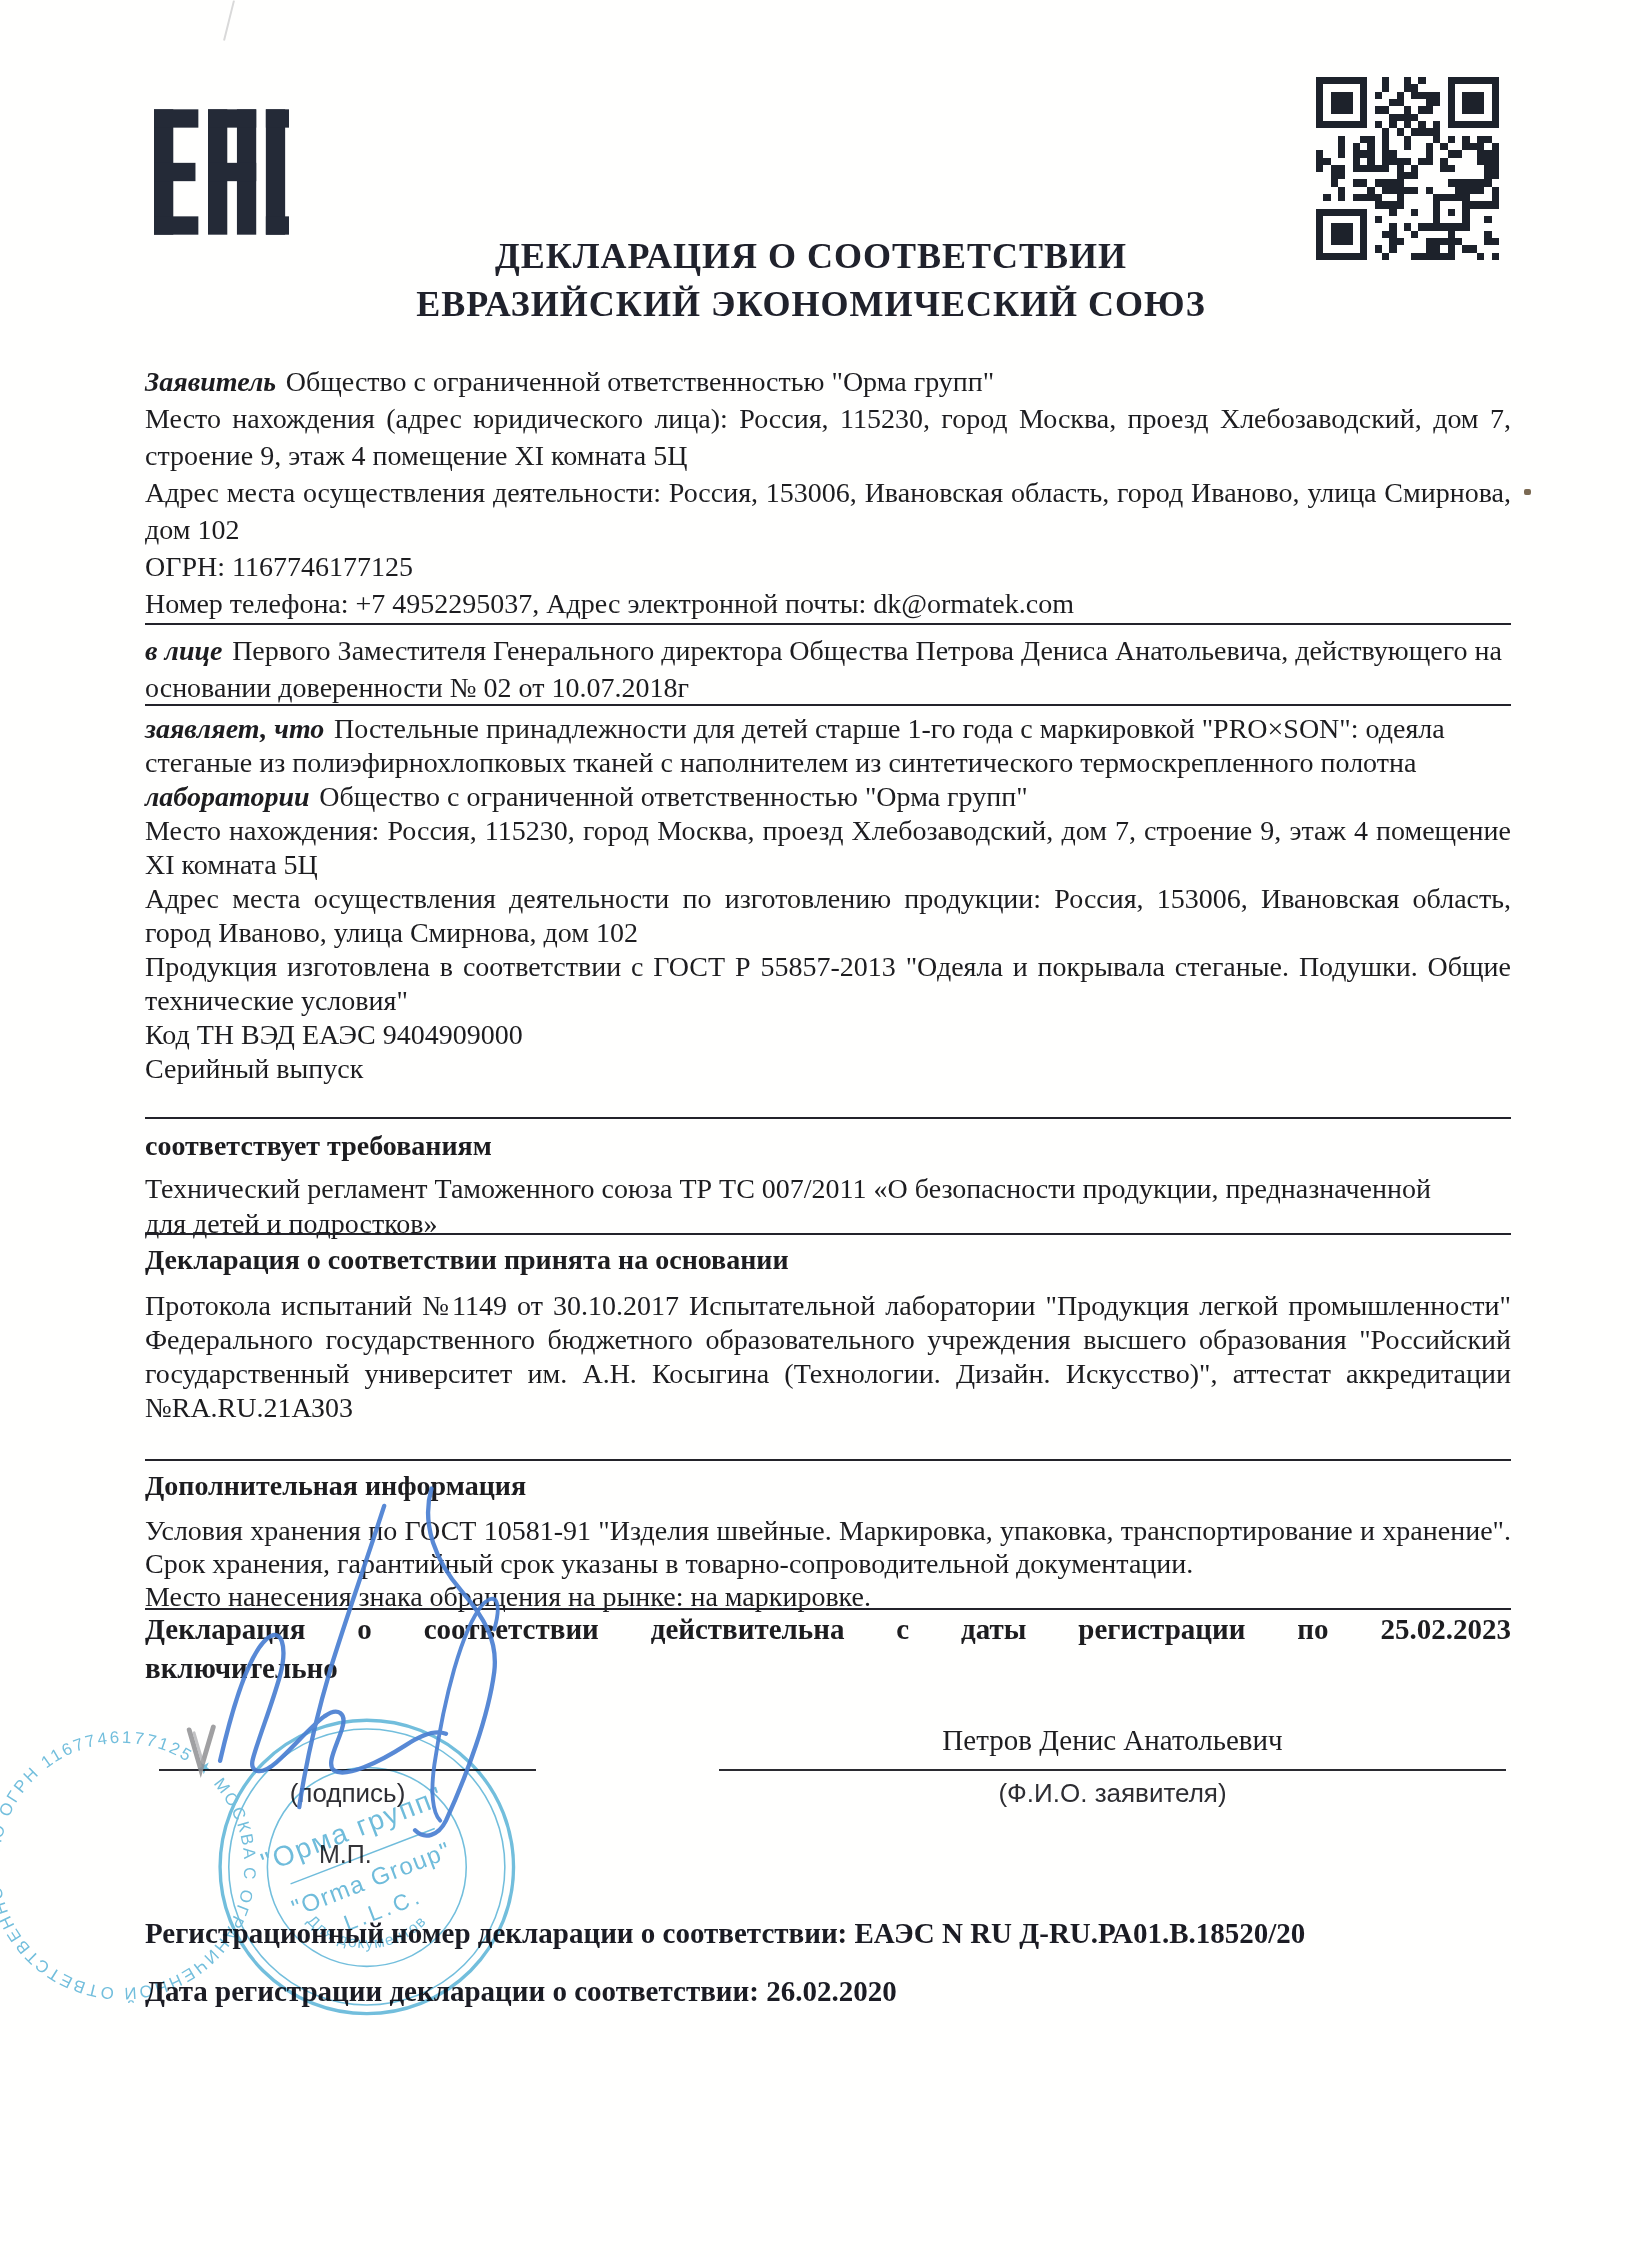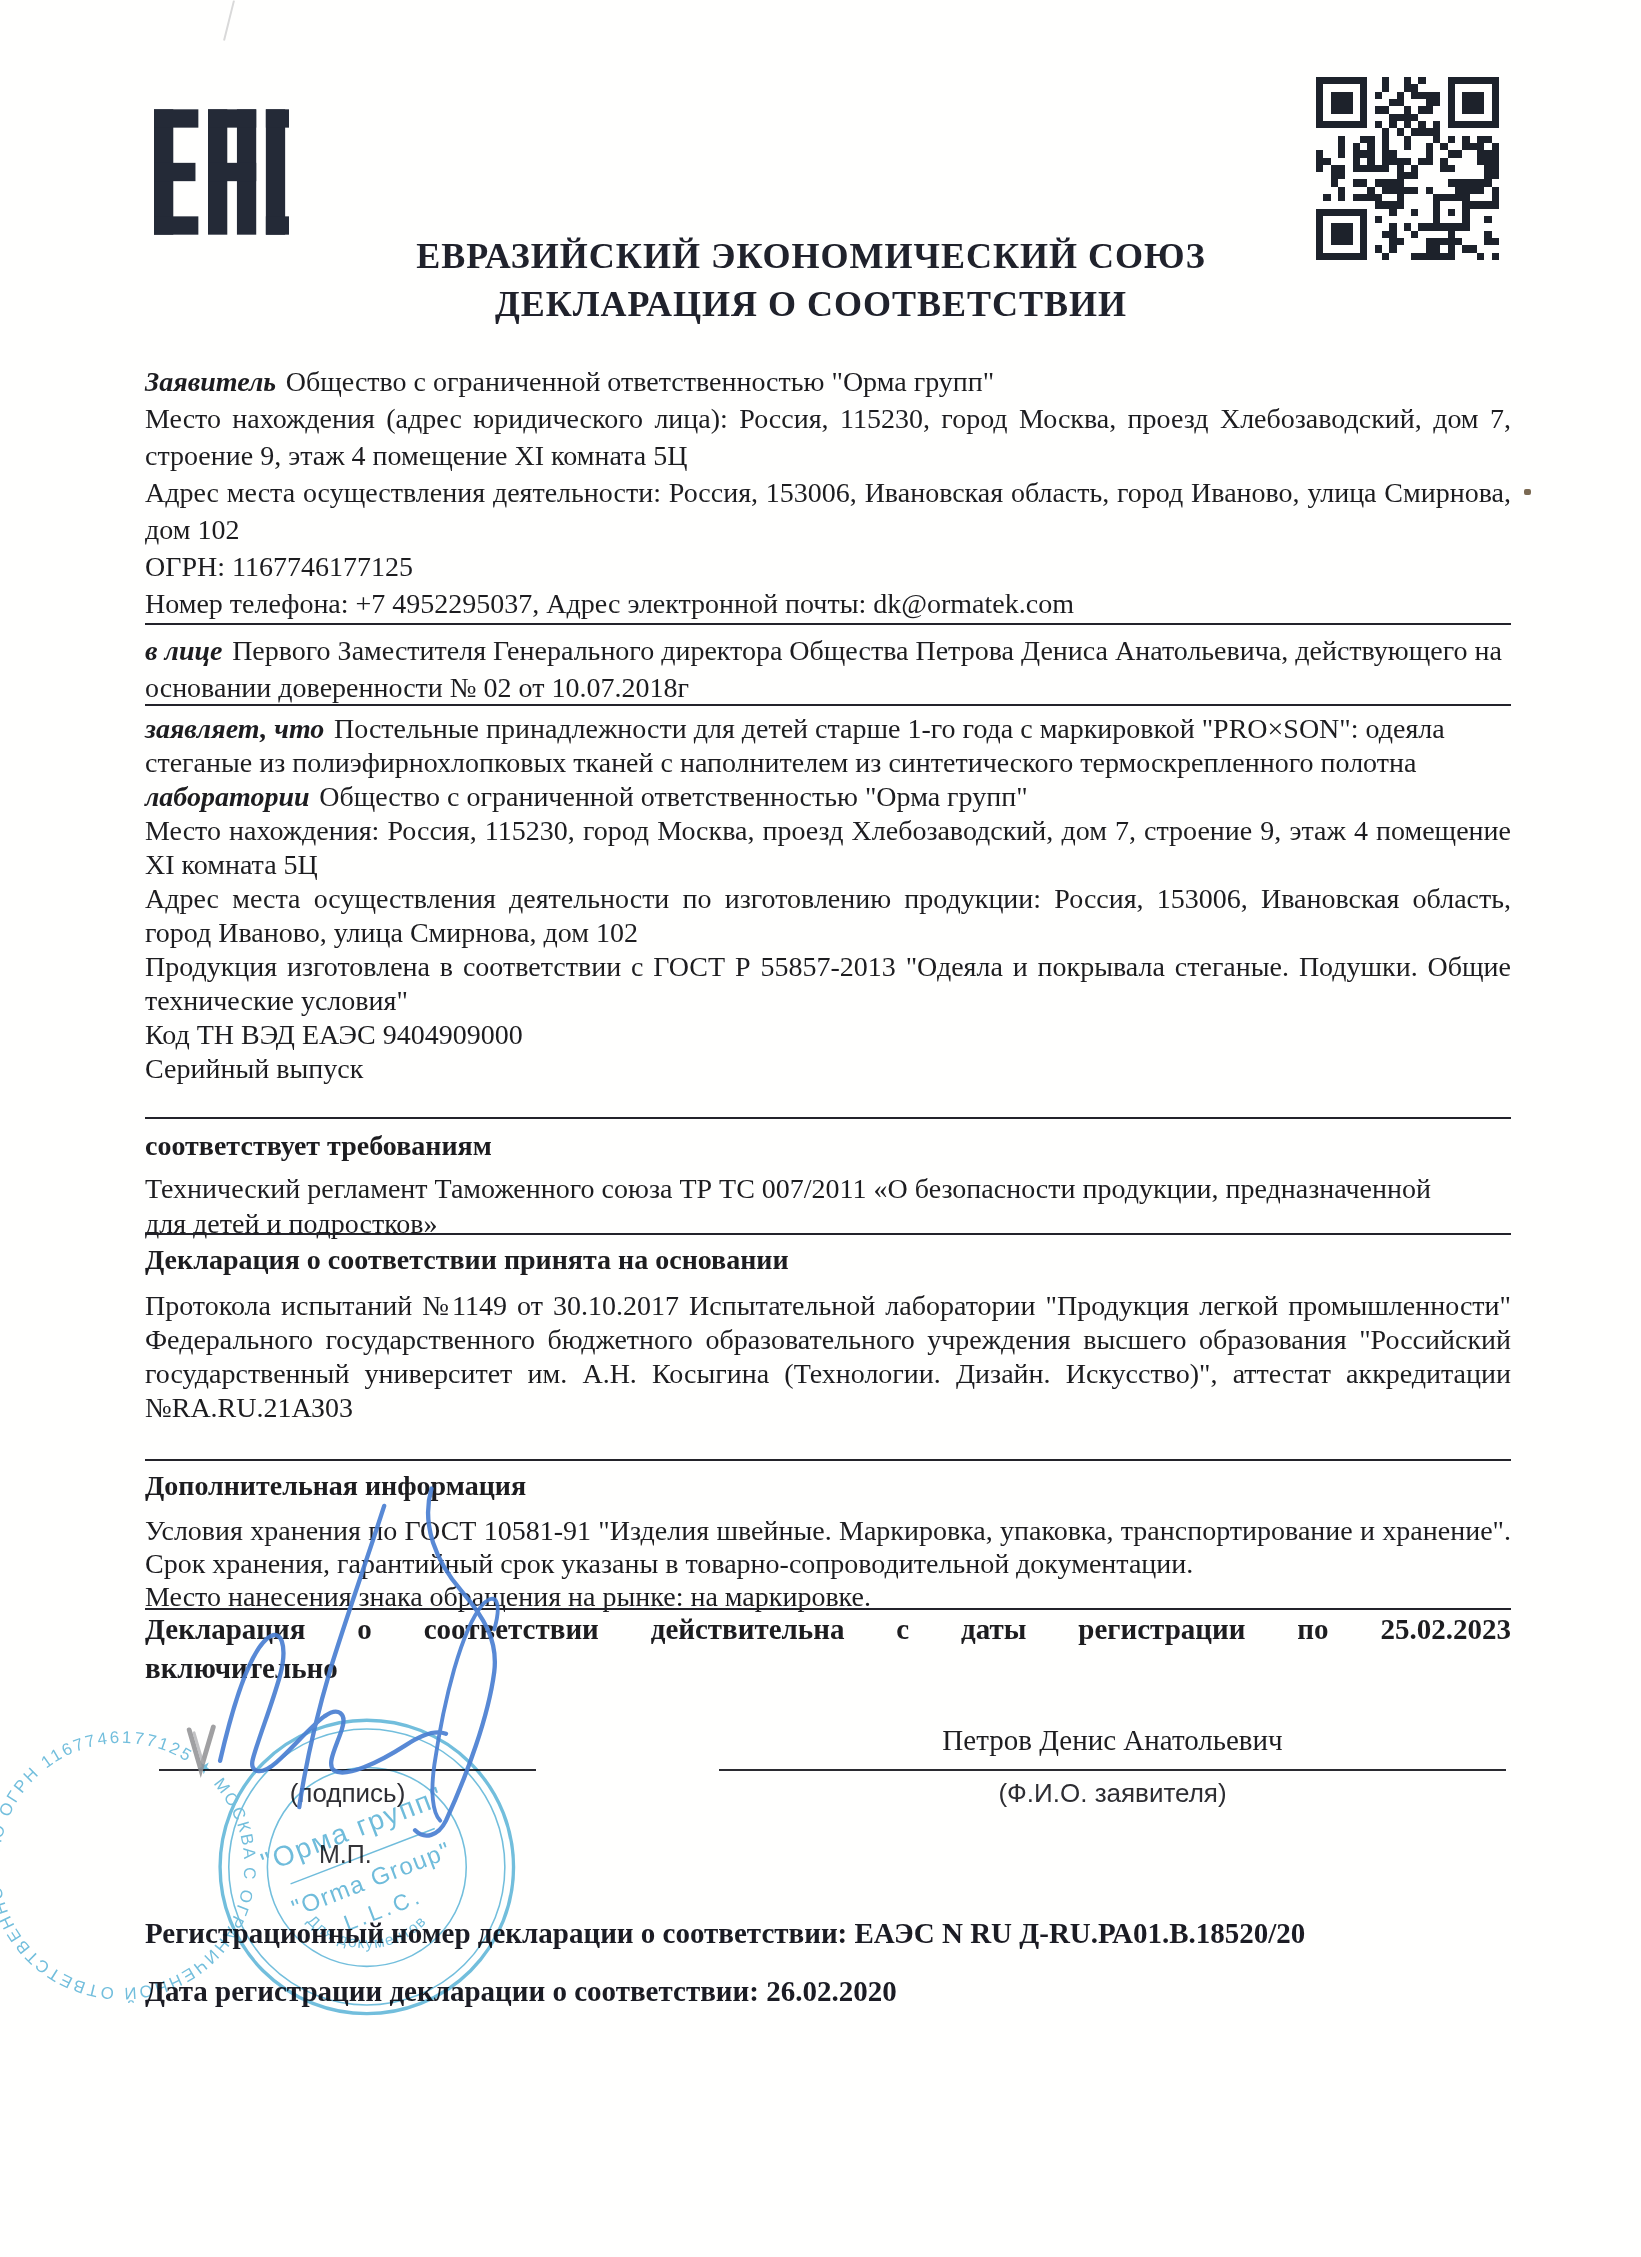--- a/index.html
+++ b/index.html
@@ -359,22 +359,22 @@
         <rect x="114" y="182.39999999999998" width="7.6" height="7.6" fill="#1d222b"></rect>
         <rect x="121.6" y="182.39999999999998" width="7.6" height="7.6" fill="#1d222b"></rect>
         <rect x="129.2" y="182.39999999999998" width="7.6" height="7.6" fill="#1d222b"></rect>
         <rect x="136.79999999999998" y="182.39999999999998" width="7.6" height="7.6" fill="#1d222b"></rect>
         <rect x="167.2" y="182.39999999999998" width="7.6" height="7.6" fill="#1d222b"></rect>
         <rect x="182.39999999999998" y="182.39999999999998" width="7.6" height="7.6" fill="#1d222b"></rect>
       </g>
     </svg>
 
   <div class="titles">
+    <div>ДЕКЛАРАЦИЯ О СООТВЕТСТВИИ</div>
     <div>ЕВРАЗИЙСКИЙ ЭКОНОМИЧЕСКИЙ СОЮЗ</div>
-    <div>ДЕКЛАРАЦИЯ О СООТВЕТСТВИИ</div>
   </div>
 
   <div class="sec" style="top:363px;">
     <p><span class="lbl">Заявитель</span><span>Общество с ограниченной ответственностью "Орма групп"</span></p>
     <p class="just">Место нахождения (адрес юридического лица): Россия, 115230, город Москва, проезд Хлебозаводский, дом 7, строение 9, этаж 4 помещение XI комната 5Ц</p>
     <p class="just">Адрес места осуществления деятельности: Россия, 153006, Ивановская область, город Иваново, улица Смирнова, дом 102</p>
     <p>ОГРН: 1167746177125</p>
     <p>Номер телефона: +7 4952295037, Адрес электронной почты: dk@ormatek.com</p>
   </div>
   <div class="rule" style="top:623px;"></div>

